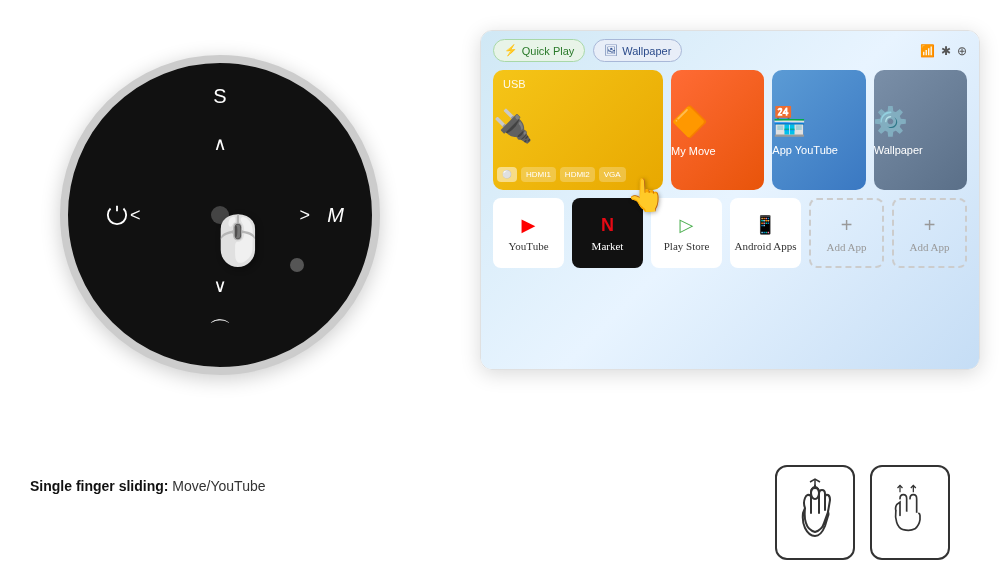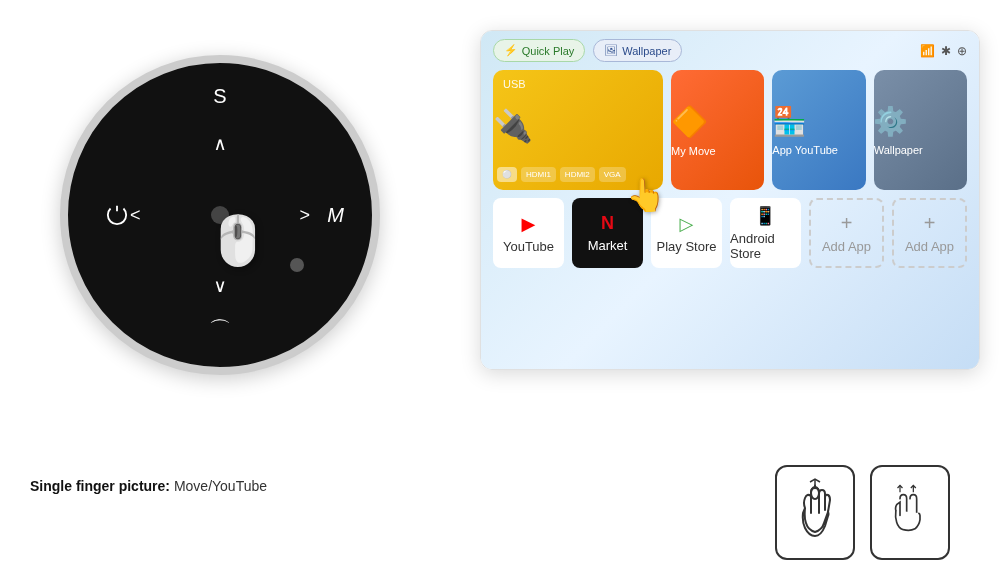--- a/index.html
+++ b/index.html
@@ -250,22 +250,23 @@
       justify-content: center;
       gap: 4px;
     }
 
     .app-card-add {
       border: 2px dashed #cccccc;
       background: transparent;
     }
 
     .app-label-sm {
-      font-size: 13px;
+      font-size: 11px;
       color: #333;
+      font-family: Liberation Serif, serif;
     }
 
     
     .tv-cursor {
       position: absolute;
       left: 155px;
       top: 140px;
       font-size: 30px;
       z-index: 10;
       filter: drop-shadow(1px 1px 2px rgba(0,0,0,0.3));
@@ -424,21 +425,21 @@
           <span class="app-label-sm" style="color:white;">Market</span>
         </div>
 
         <div class="app-card-small">
           <div style="font-size:18px;color:#4CAF50;">▷</div>
           <span class="app-label-sm">Play Store</span>
         </div>
 
         <div class="app-card-small">
           <div style="font-size:18px;">📱</div>
-          <span class="app-label-sm">Android Store</span>
+          <span class="app-label-sm">Android Apps</span>
         </div>
 
         <div class="app-card-small app-card-add">
           <div style="font-size:20px;color:#999;">+</div>
           <span class="app-label-sm" style="color:#999;">Add App</span>
         </div>
 
         <div class="app-card-small app-card-add">
           <div style="font-size:20px;color:#999;">+</div>
           <span class="app-label-sm" style="color:#999;">Add App</span>
@@ -446,21 +447,21 @@
       </div>
     </div>
 
     <div class="tv-cursor" style="position:absolute;left:145px;top:145px;font-size:32px;">👆</div>
   </div>
 </div>
 
 <div class="bottom-section">
   <div class="instructions">
     <p class="instruction-line">
-      <strong>Single finger picture:</strong>
+      <strong>Single finger sliding:</strong>
       <span> Move/YouTube</span>
     </p>
   </div>
 
   <div class="gesture-icons">
 
     <div class="gesture-box">
       <svg class="gesture-svg" viewBox="0 0 50 70" fill="none" stroke="#333" stroke-width="2">
 
         <path d="M25 10 Q25 5 25 10" stroke-linecap="round"></path>

